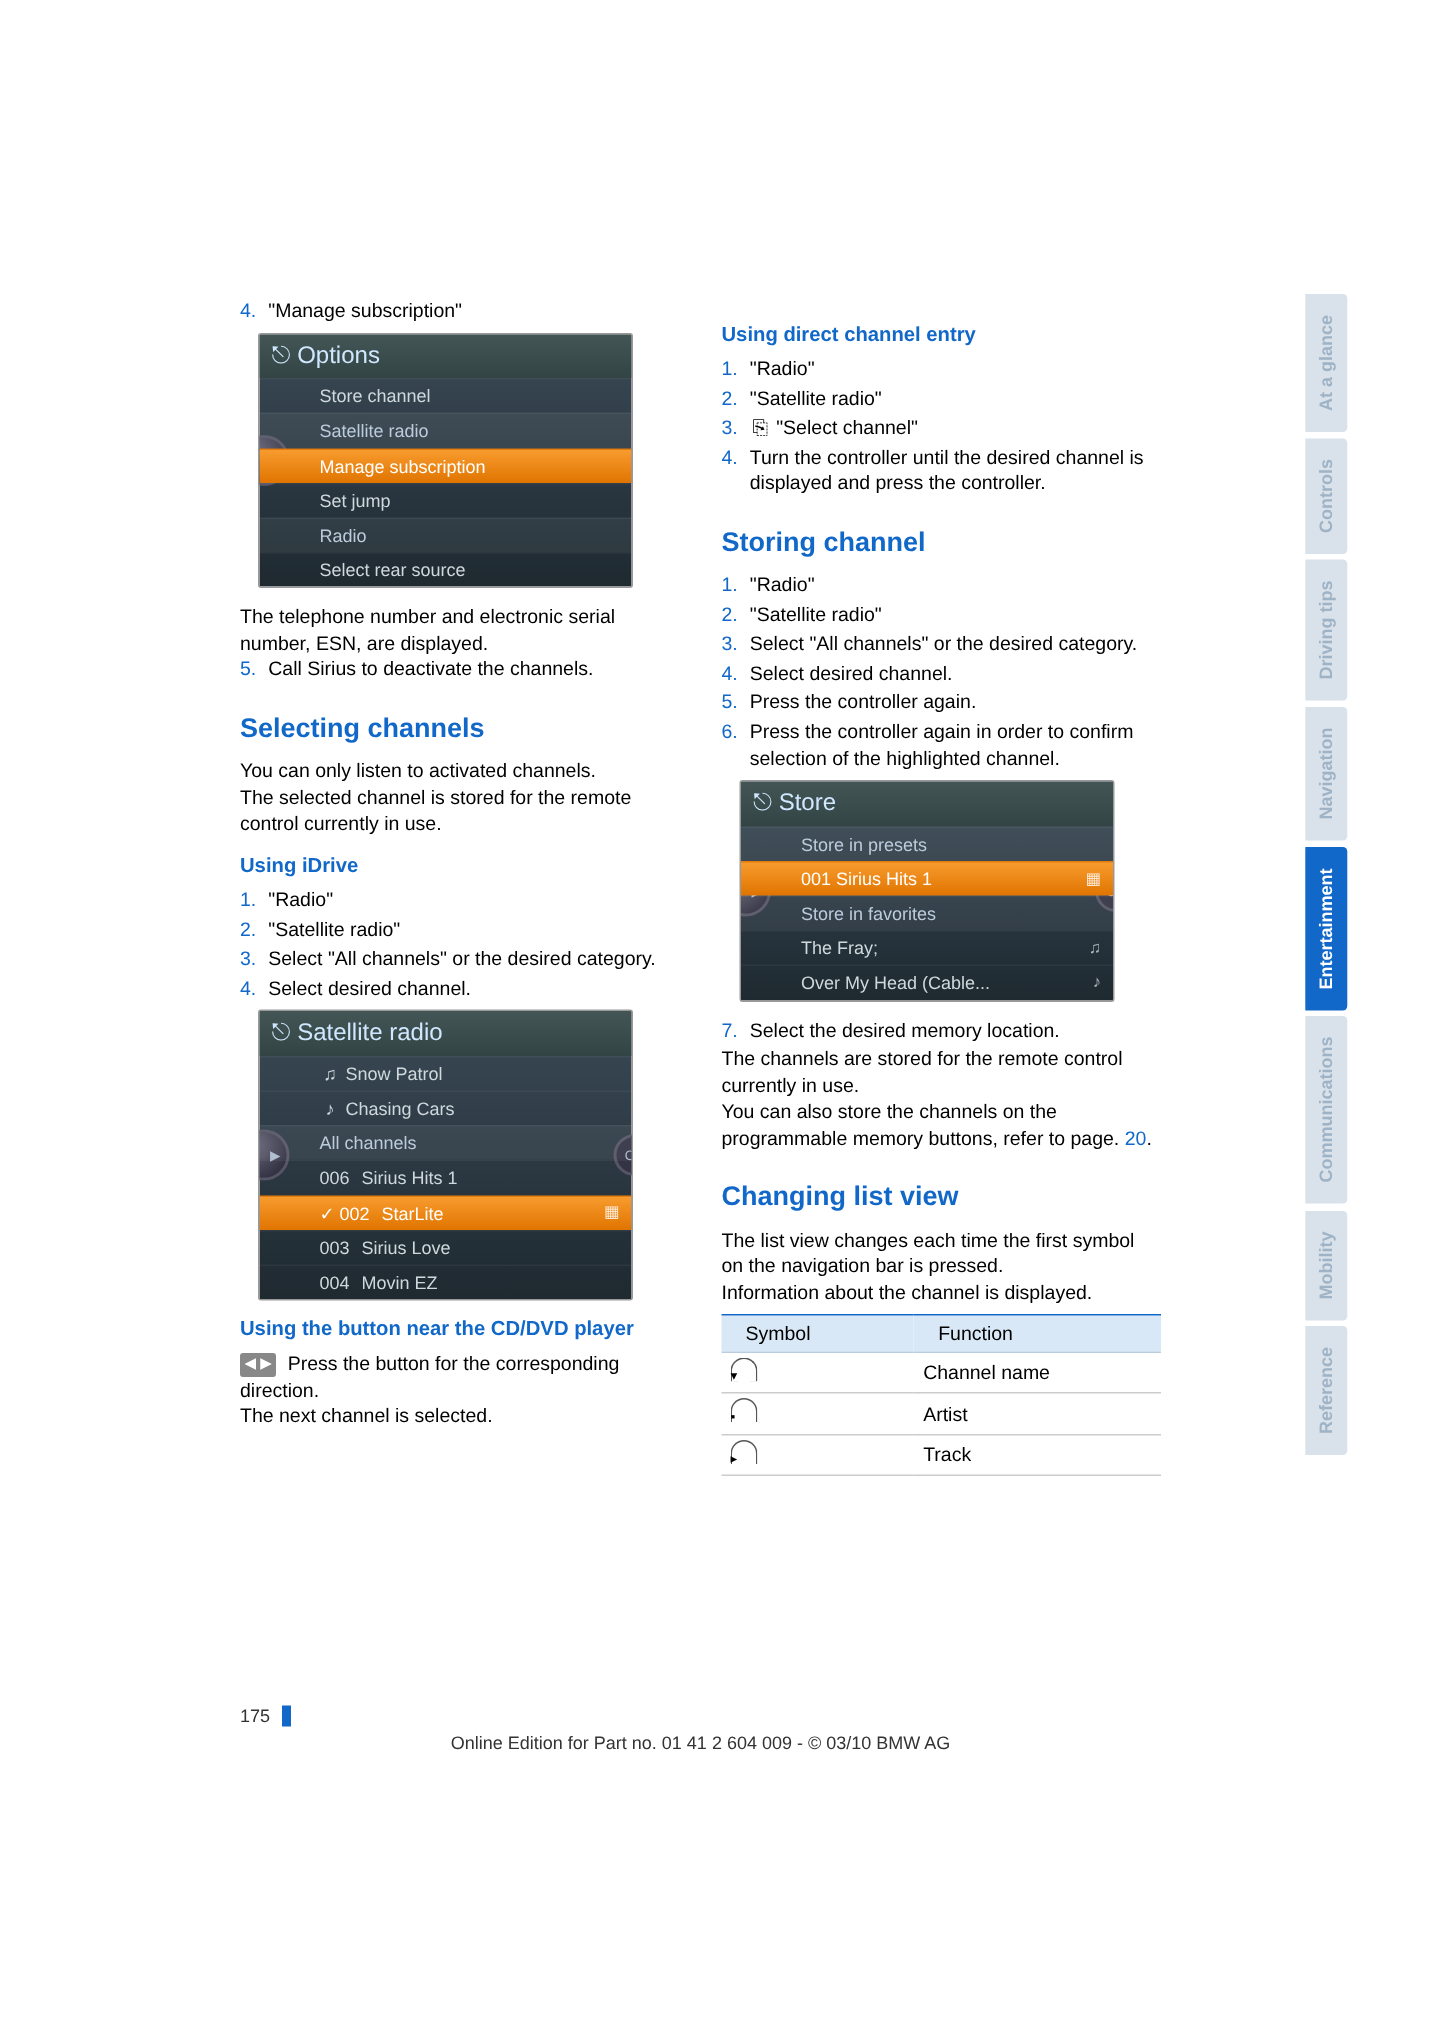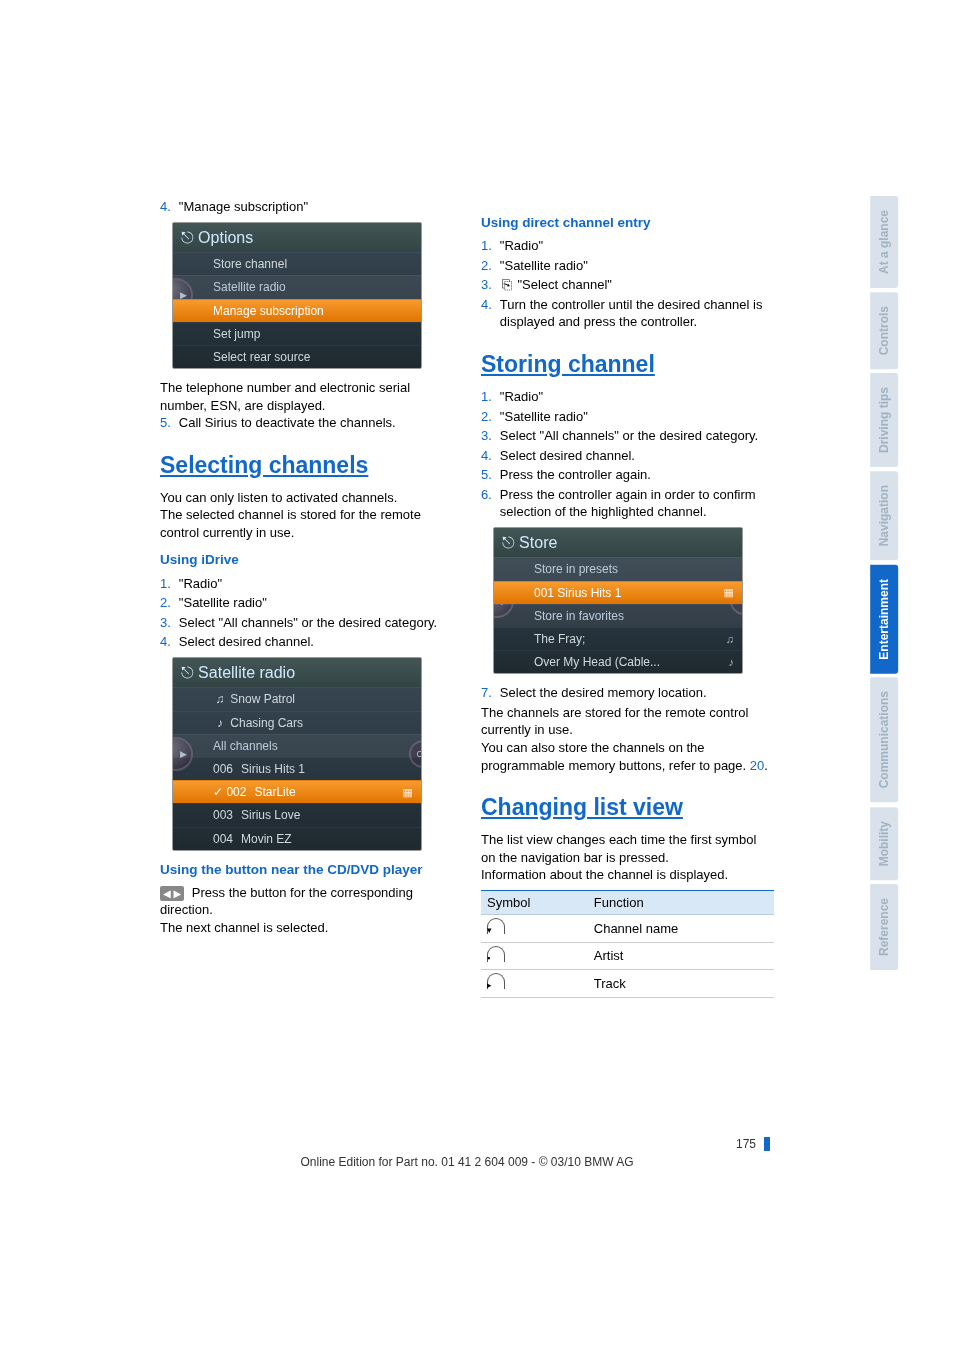--- a/index.html
+++ b/index.html
@@ -1,21 +1,21 @@
 <!DOCTYPE html>
 <html><head>
 <meta charset="utf-8">
 <style>
   * { box-sizing: border-box; margin: 0; padding: 0; }
   body { background: #fff; font-family: Arial, Helvetica, sans-serif; font-size: 13px; color: #000; line-height: 1.35; }
   .page { width: 954px; height: 1350px; margin: 0 auto; position: relative; }
   .content { position: absolute; left: 160px; top: 198px; width: 614px; display: flex; gap: 28px; }
   .col { width: 293px; }
   .list-num { color: #1168c9; padding-right: 8px; }
-  .heading1 { color: #1168c9; font-weight: bold; font-size: 23px; margin: 18px 0 8px; text-decoration: underline; }
+  .heading1 { color: #1168c9; font-weight: bold; font-size: 18px; margin: 18px 0 8px; }
   .heading2 { color: #1168c9; font-weight: bold; font-size: 13.5px; margin: 10px 0 5px; }
   ol.steps { list-style: none; padding-left: 0; }
   ol.steps li { display: flex; margin-bottom: 2px; }
   ol.steps li .txt { flex: 1; }
   p.body { margin: 0 0; }
   .link-ref { color: #1168c9; }
 
   
   .screen { width: 250px; border: 1px solid #999; background: linear-gradient(#3b4a57,#1e2930); color: #cfd8dc; font-size: 12px; margin: 6px 0 10px 12px; position: relative; border-radius: 2px; overflow: hidden; }
   .screen .title { padding: 4px 8px; color: #d0e8ff; font-size: 16px; background: linear-gradient(#455,#344); }
@@ -28,34 +28,34 @@
   .screen .ok { position:absolute; right:-16px; top:50%; transform:translateY(-50%); width:28px; height:28px; border-radius:50%; background:#334; border:2px solid #556; font-size:9px; color:#abc; text-align:center; line-height:24px; }
   .row .right-icon { font-size:11px; opacity:.8; }
   .row .num { display:inline-block; width:28px; }
 
   
   .btn-chip { display:inline-block; background:#888; color:#fff; border-radius:2px; padding:1px 3px; font-size:10px; vertical-align:middle; margin-right:4px; }
   .icon-glyph { display:inline-block; width:14px; text-align:center; }
 
   
   table.sym { width: 100%; border-collapse: collapse; margin-top:6px; }
-  table.sym th { text-align:left; font-weight:normal; background:#d9e8f7; padding:3px 6px; border-top:1px solid #1168c9; border-bottom:1px solid #bcd; }
+  table.sym th { text-align:left; font-weight:normal; background:#d9e8f7; padding:3px 16px; border-top:1px solid #1168c9; border-bottom:1px solid #bcd; }
   table.sym td { padding:3px 6px; border-bottom:1px solid #ccc; }
   .sym-icon { width:18px; height:16px; display:inline-block; position:relative; }
   .sym-icon::before { content:''; position:absolute; inset:0; border:1.5px solid #555; border-bottom:none; border-radius:9px 9px 0 0; }
   .sym-dot { position:absolute; bottom:-2px; font-size:9px; }
 
   
   .sidetabs { position:absolute; right:54px; top:196px; width:30px; }
   .tab { writing-mode: vertical-rl; transform: rotate(180deg); font-size:12px; font-weight:bold; padding:14px 6px; margin-bottom:4px; border-radius:3px 0 0 3px; text-align:center; }
   .tab.dim { background:#d9e2ea; color:#9fb3c6; }
   .tab.active { background:#1168c9; color:#fff; }
 
   .footer { position:absolute; bottom:180px; left:160px; width:614px; text-align:center; font-size:12px; color:#333; }
-  .pagenum { text-align:right; margin-bottom:2px; color:#333; padding-right:4px; position:relative;}
+  .pagenum { text-align:left; margin-bottom:2px; color:#333; padding-right:4px; position:relative;}
   .pagenum::after { content:''; display:inline-block; width:6px; height:14px; background:#1168c9; vertical-align:middle; margin-left:8px;}
 </style>
 </head>
 <body>
 
 <div class="page">
 
   <div class="content">
 
     <div class="col">
@@ -70,20 +70,21 @@
         <div class="dial"></div>
         <div class="title">
           <span>⎋</span>
           <span>Options</span>
         </div>
         <div id="opts-rows">
             <div class="row ">Store channel</div>
             <div class="row section">Satellite radio</div>
             <div class="row selected">Manage subscription</div>
             <div class="row ">Set jump</div>
+            <div class="row section">Radio</div>
             <div class="row ">Select rear source</div>
           </div>
       </div>
 
       <p class="body">The telephone number and electronic serial number, ESN, are displayed.</p>
       <ol class="steps">
         <li>
           <span class="list-num">5.</span>
           <span class="txt">Call Sirius to deactivate the channels.</span>
         </li>

